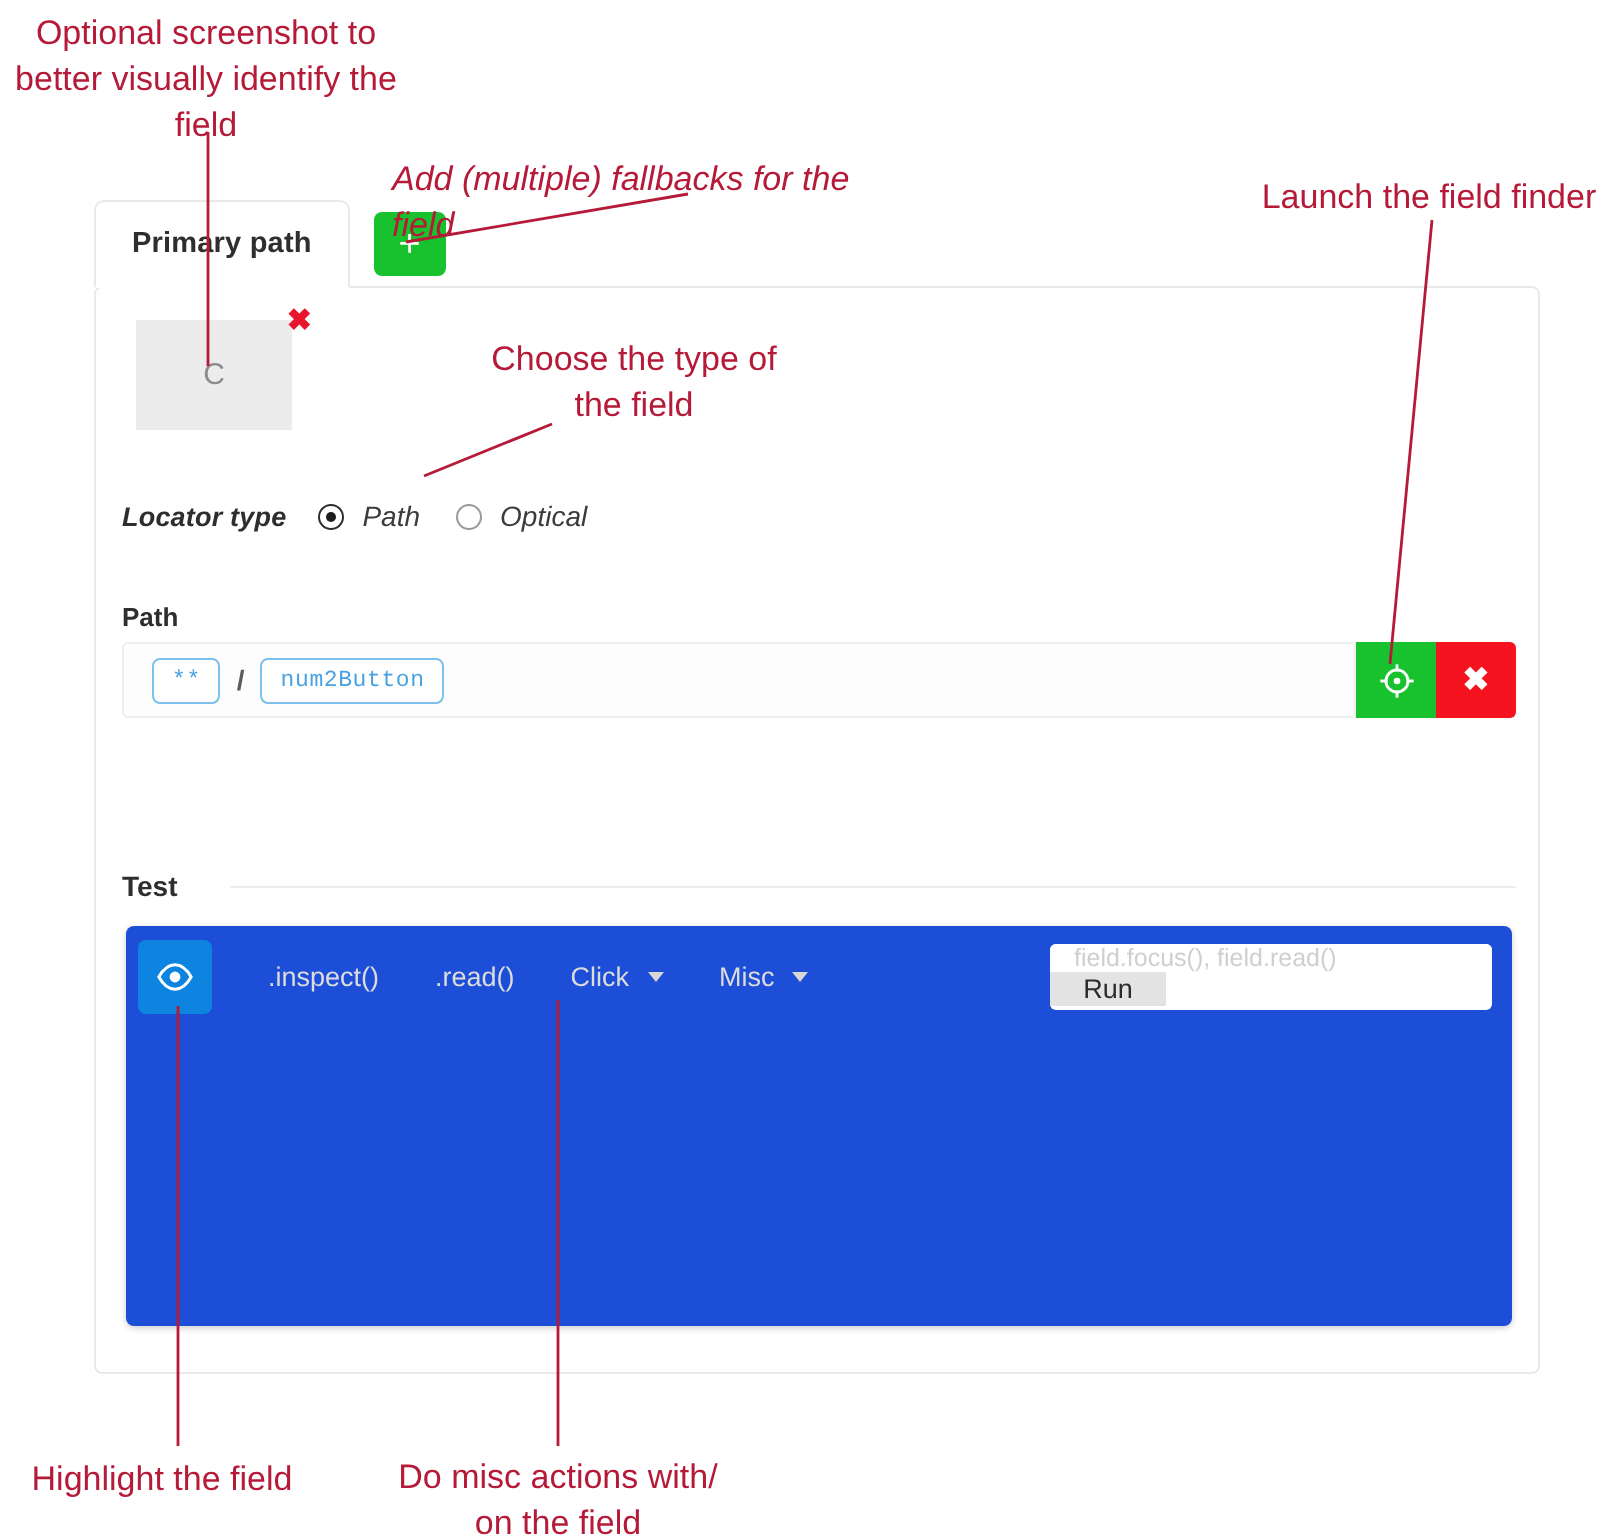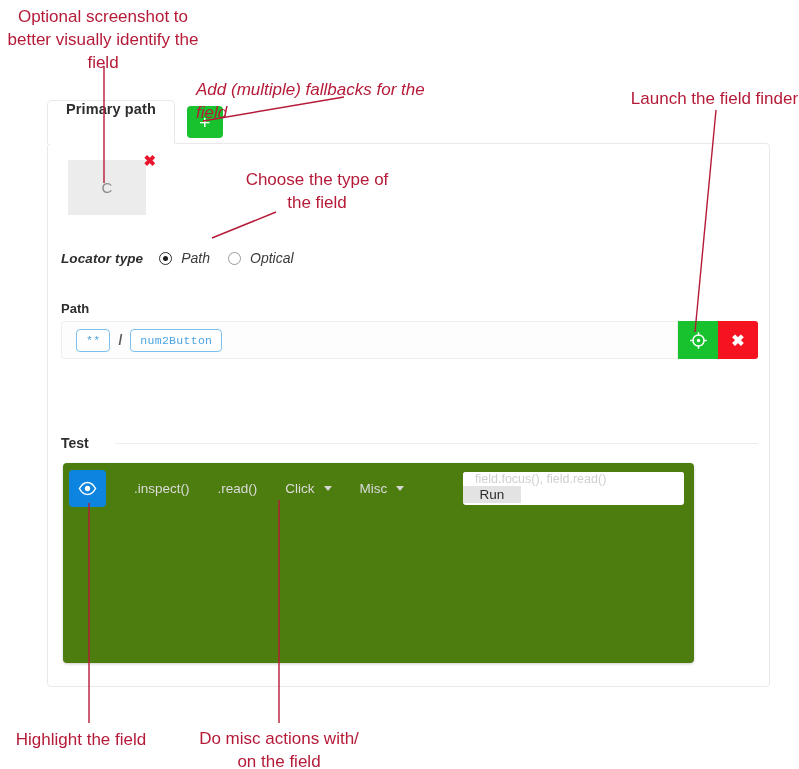--- a/index.html
+++ b/index.html
@@ -65,20 +65,21 @@
   .tab-active {
     height: 44px;
     min-width: 110px;
     padding: 0 18px;
     background: #ffffff;
     border: 1px solid #e9e9ea;
     border-bottom: 1px solid #ffffff;
     border-radius: 5px 5px 0 0;
     box-sizing: border-box;
     display: flex;
+    align-items: center;
     justify-content: center;
     font-size: 14.5px;
     font-weight: bold;
     color: #2e2e2e;
     letter-spacing: .1px;
   }
   #add-fallback-button {
     margin-left: 12px;
     margin-bottom: 6px;
     width: 36px;
@@ -304,23 +305,23 @@
   }
   #test-section-rule {
     flex: 1;
     height: 1px;
     background: #eceded;
   }
   #test-console {
     position: absolute;
     left: 15px;
     top: 319px;
-    width: 631px;
+    width: 693px;
     height: 200px;
-    background: #4d7c0f;
+    background: #1d4ed8;
     border-radius: 4px;
     box-sizing: border-box;
     box-shadow: 0 1px 3px rgba(0,0,0,.2);
   }
   #console-toolbar {
     height: 50px;
     display: flex;
     align-items: center;
     padding-left: 6px;
     padding-right: 10px;

